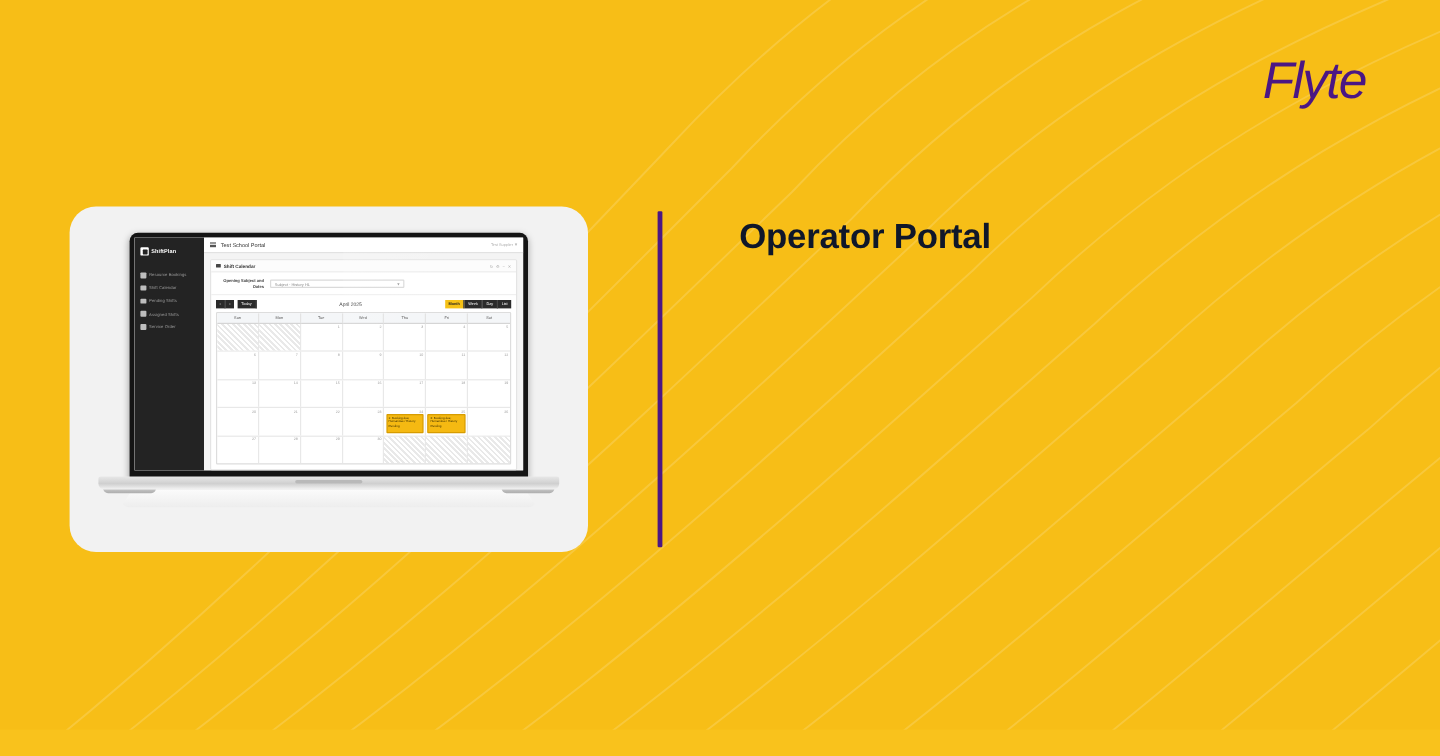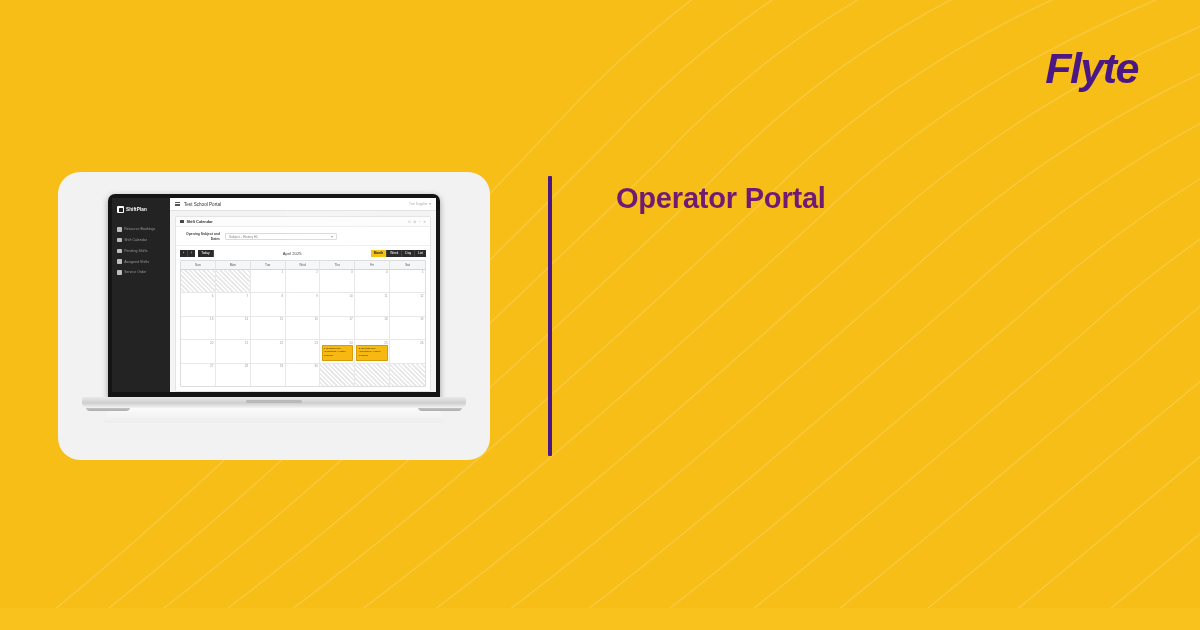--- a/index.html
+++ b/index.html
@@ -14,31 +14,31 @@
   #wave-bg { position:absolute; inset:0; z-index:0; pointer-events:none; }
 
   
   .content {
     position:absolute; left:548px; top:176px; width:620px; height:280px;
     z-index:3; display:flex;
   }
   .accent-bar { width:4px; background:#4B1784; border-radius:1px; flex:none; }
   .content-inner { padding-left:64px; padding-top:6px; }
   .headline {
-    font-size:29px; font-weight:bold; color:#701a75;
+    font-size:29px; font-weight:bold; color:#0f172a;
     letter-spacing:-0.2px; margin-bottom:38px;
   }
   .body-copy {
     font-size:21px; line-height:1.42; color:#5C2E7E; max-width:545px;
   }
 
   
   .logo {
     position:absolute; right:62px; top:44px; z-index:3;
-    font-size:43px; font-weight:bold; color:#4B1784;
+    font-size:43px; font-weight:normal; color:#4B1784;
     letter-spacing:-1.5px; font-style:italic;
   }
 
   
   .laptop-card {
     position:absolute; left:58px; top:172px; width:432px; height:288px;
     background:#F2F2F2; border-radius:22px; z-index:2;
   }
   .laptop { position:absolute; left:50px; top:22px; width:332px; height:218px; }
   .lid {

